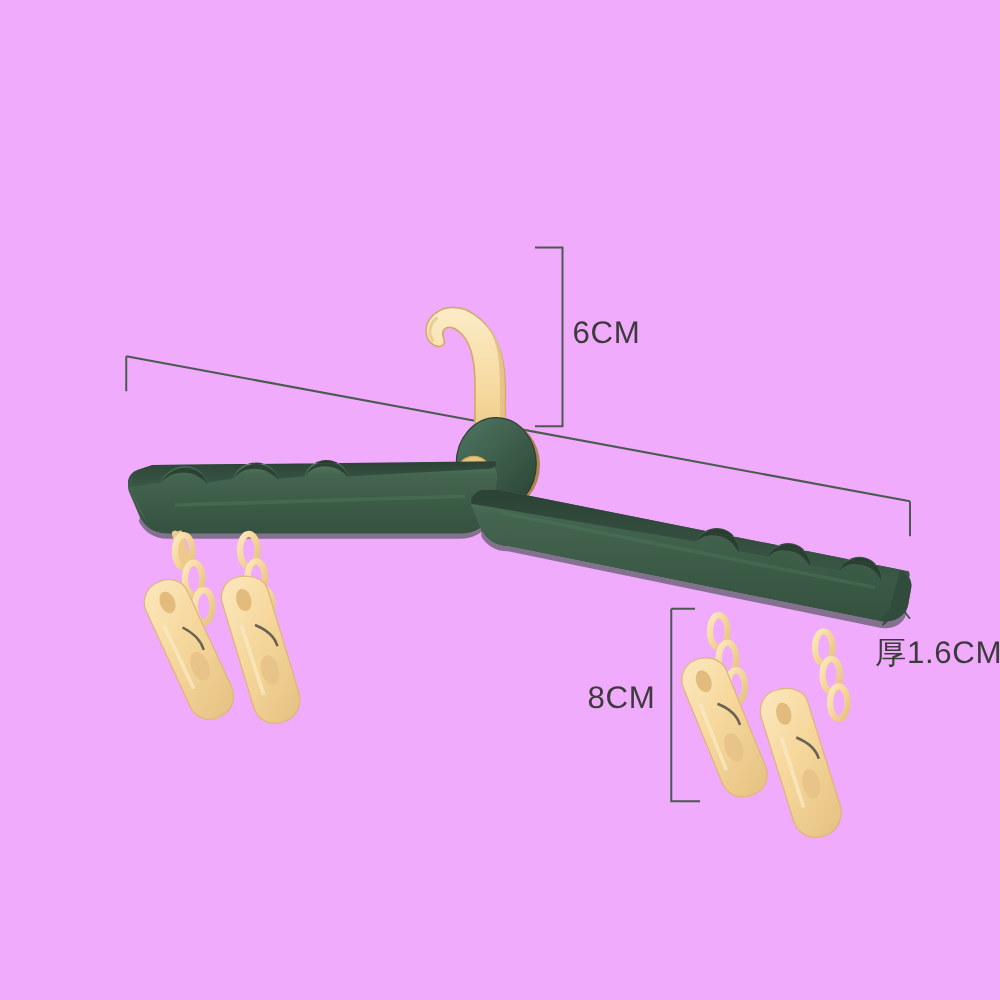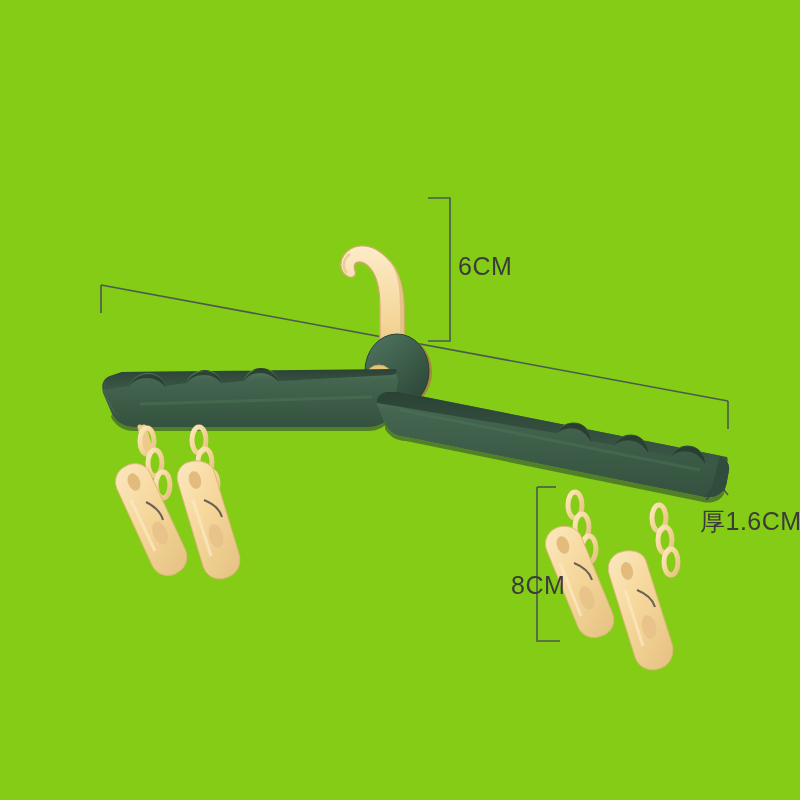--- a/index.html
+++ b/index.html
@@ -10,21 +10,21 @@
     width: 800px;
     height: 800px;
     background: #dceade;
     font-family: "Liberation Sans", sans-serif;
     overflow: hidden;
   }
   #stage {
     position: relative;
     width: 800px;
     height: 800px;
-    background: #84cc16;
+    background: #f0abfc;
     text-align: center;
   }
   #product-svg {
     position: absolute;
     left: 0;
     top: 0;
     width: 800px;
     height: 800px;
     display: block;
   }
@@ -32,21 +32,21 @@
     position: absolute;
     color: #3b3b3b;
     font-size: 25px;
     letter-spacing: 0.5px;
     white-space: nowrap;
     font-family: "Liberation Sans", sans-serif;
   }
   #label-height-hook { left: 458px; top: 252px; }
   #label-length     { left: 571px; top: 337px; }
   #label-thickness  { left: 700px; top: 505px; }
-  #label-drop       { left: 470px; top: 571px; margin-left: 41px; }
+  #label-drop       { left: 470px; top: 544px; }
 </style>
 </head>
 <body>
 
 <div id="stage">
 
   <svg id="product-svg" viewBox="0 0 800 800" xmlns="http://www.w3.org/2000/svg">
     <defs>
       <linearGradient id="gCream" x1="0" y1="0" x2="1" y2="1">
         <stop offset="0%" stop-color="#fbe8bf"></stop>

